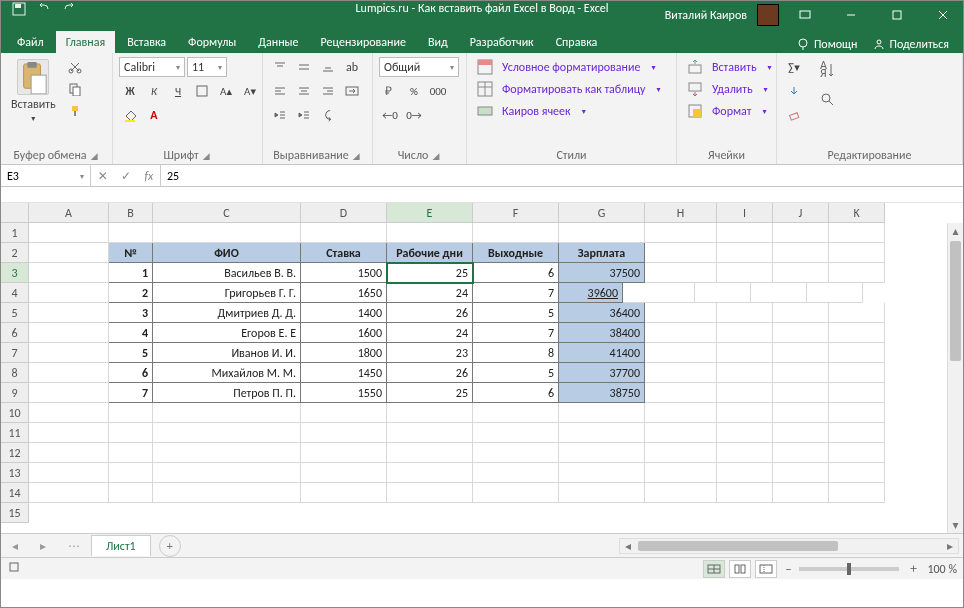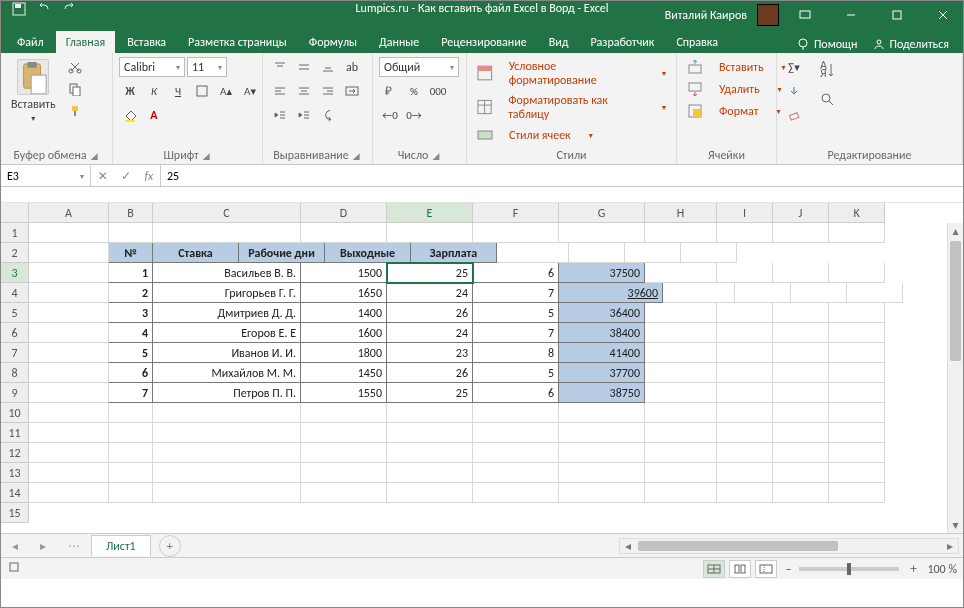--- a/index.html
+++ b/index.html
@@ -32,21 +32,21 @@
 .mini { width: 22px; height: 20px; display: flex; align-items: center; justify-content: center; font-size: 11px; cursor: pointer; border: 1px solid transparent; color: #444; }
 .row { display: flex; gap: 2px; align-items: center; }
 .stack { display: flex; flex-direction: column; gap: 4px; }
 .font-sel { border: 1px solid #bcbcbc; background: #fff; height: 20px; padding: 0 4px; display: flex; align-items: center; font-size: 12px; color: #333; }
 .dlaunch { font-size: 9px; color: #888; padding: 0 2px; cursor: pointer; }
 
 
 .clipboard-col { display: flex; flex-direction: column; gap: 2px; }
 
 
-.styl-item { display: flex; align-items: center; gap: 16px; font-size: 12px; color: #c2410c; padding: 2px 4px; cursor: pointer; }
+.styl-item { display: flex; align-items: center; gap: 9px; font-size: 12px; color: #6d28d9; padding: 2px 4px; cursor: pointer; }
 .styl-item .sic { width: 16px; height: 16px; }
 
 
 .fxbar { height: 22px; border-bottom: 1px solid #c6c6c6; display: flex; align-items: stretch; background: #fff; }
 .namebox { width: 90px; border-right: 1px solid #ccc; display: flex; align-items: center; padding: 0 6px; font-size: 12px; }
 .namebox .dd { margin-left: auto; font-size: 8px; color: #888; }
 .fx-icons { width: 70px; display: flex; align-items: center; justify-content: space-around; border-right: 1px solid #ccc; color: #888; font-size: 12px; }
 .fx-input { flex: 1; padding: 0 6px; display: flex; align-items: center; font-size: 12px; }
 .spacer-line { height: 16px; border-bottom: 1px solid #e3e3e3; }
 
@@ -139,21 +139,20 @@
           <line x1="10" y1="2" x2="2" y2="10" stroke="#fff"></line>
         </svg>
       </div>
   </div>
 </div>
 
 <div class="tabs">
   <div class="tab">Файл</div>
   <div class="tab active">Главная</div>
   <div class="tab">Вставка</div>
-  <div class="tab">Разметка страницы</div>
   <div class="tab">Формулы</div>
   <div class="tab">Данные</div>
   <div class="tab">Рецензирование</div>
   <div class="tab">Вид</div>
   <div class="tab">Разработчик</div>
   <div class="tab">Справка</div>
   <div class="help-right">
     <div class="cmd">
         <svg width="14" height="14">
           <circle cx="7" cy="6" r="4" fill="none" stroke="#fff"></circle>
@@ -370,21 +369,21 @@
             <line x1="1" y1="6" x2="15" y2="6" stroke="#888"></line>
             <line x1="8" y1="1" x2="8" y2="15" stroke="#888"></line>
           </svg>
           <span>Форматировать как таблицу</span>
           <span style="font-size:8px;margin-left:2px">▾</span>
         </div>
       <div class="styl-item">
           <svg class="sic" viewBox="0 0 16 16">
             <rect x="1" y="4" width="14" height="8" fill="#c8e0c8" stroke="#888"></rect>
           </svg>
-          <span>Стили ячеек</span>
+          <span>Каиров ячеек</span>
           <span style="font-size:8px;margin-left:2px">▾</span>
         </div>
     </div>
     <div class="group-label">
         <span>Стили</span>
       </div>
   </div>
 
   <div class="group" style="width:100px">
     <div class="grp-body stack" style="gap:2px">
@@ -513,20 +512,21 @@
         <div class="cell  " style="width: 86px;"></div>
         <div class="cell  " style="width: 86px;"></div>
         <div class="cell  " style="width: 72px;"></div>
         <div class="cell  " style="width: 56px;"></div>
         <div class="cell  " style="width: 56px;"></div>
         <div class="cell  " style="width: 56px;"></div>
       </div>
       <div class="cell-row tbl">
         <div class="cell  " style="width: 80px;"></div>
         <div class="cell thdr c" style="width: 44px;">№</div>
+        <div class="cell thdr c" style="width: 148px;">ФИО</div>
         <div class="cell thdr c" style="width: 86px;">Ставка</div>
         <div class="cell thdr c" style="width: 86px;">Рабочие дни</div>
         <div class="cell thdr c" style="width: 86px;">Выходные</div>
         <div class="cell thdr c" style="width: 86px;">Зарплата</div>
         <div class="cell  " style="width: 72px;"></div>
         <div class="cell  " style="width: 56px;"></div>
         <div class="cell  " style="width: 56px;"></div>
         <div class="cell  " style="width: 56px;"></div>
       </div>
       <div class="cell-row tbl">
@@ -542,21 +542,21 @@
         <div class="cell  " style="width: 56px;"></div>
         <div class="cell  " style="width: 56px;"></div>
       </div>
       <div class="cell-row tbl">
         <div class="cell  " style="width: 80px;"></div>
         <div class="cell tbrd tidx r" style="width: 44px;">2</div>
         <div class="cell tbrd r" style="width: 148px;">Григорьев Г. Г.</div>
         <div class="cell tbrd r" style="width: 86px;">1650</div>
         <div class="cell tbrd r" style="width: 86px;">24</div>
         <div class="cell tbrd r" style="width: 86px;">7</div>
-        <div class="cell tbrd tzp r" style="width: 104px; text-decoration: underline;">39600</div>
+        <div class="cell tbrd tzp r" style="width: 64px; text-decoration: underline;">39600</div>
         <div class="cell  " style="width: 72px;"></div>
         <div class="cell  " style="width: 56px;"></div>
         <div class="cell  " style="width: 56px;"></div>
         <div class="cell  " style="width: 56px;"></div>
       </div>
       <div class="cell-row tbl">
         <div class="cell  " style="width: 80px;"></div>
         <div class="cell tbrd tidx r" style="width: 44px;">3</div>
         <div class="cell tbrd r" style="width: 148px;">Дмитриев Д. Д.</div>
         <div class="cell tbrd r" style="width: 86px;">1400</div>

